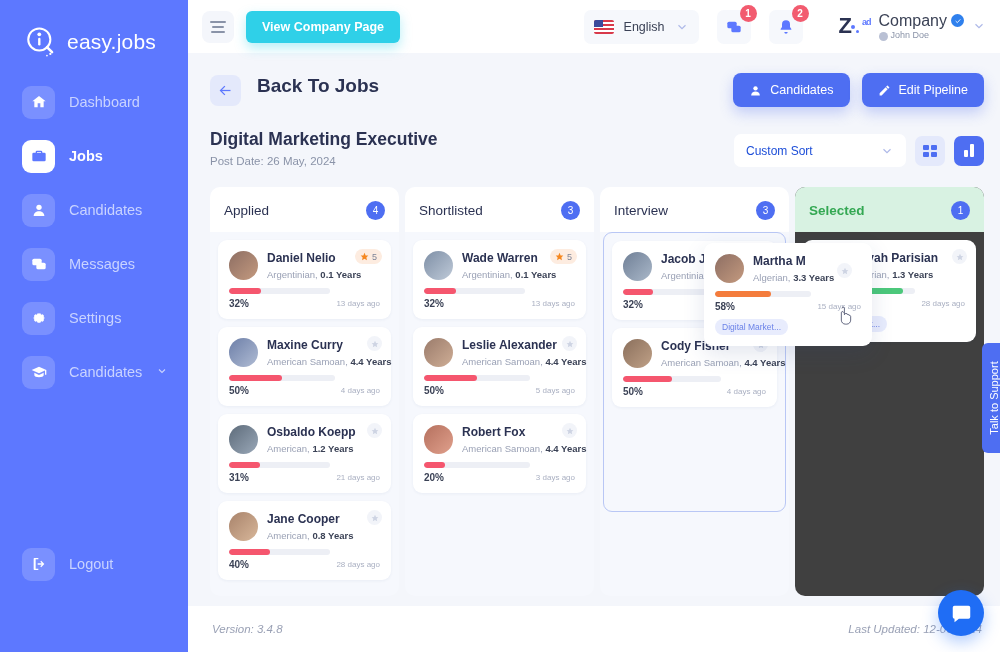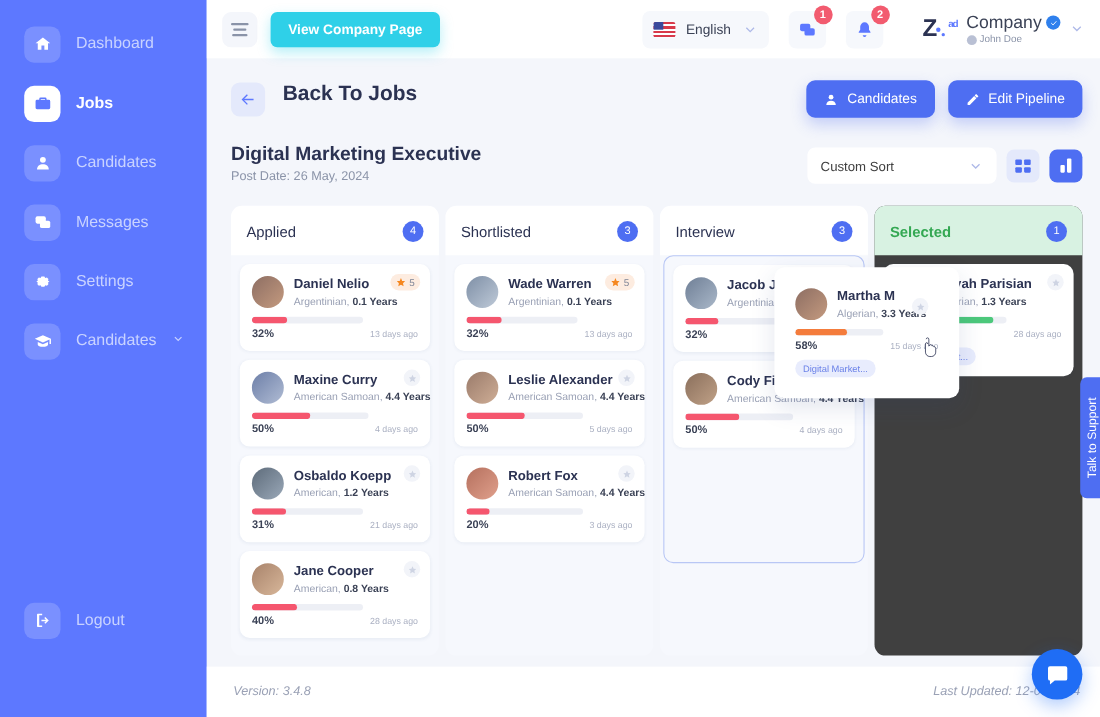--- a/index.html
+++ b/index.html
@@ -121,21 +121,21 @@
   .pill-btn svg { width: 13px; height: 13px; fill: #ffffff; }
   .job-row { display: flex; align-items: flex-end; justify-content: space-between; margin-bottom: 20px; }
   .job-title { font-size: 17.5px; font-weight: bold; color: #2b3252; }
   .job-date { font-size: 11.5px; color: #8a93a8; margin-top: 5px; }
   .job-date b { color: #8a93a8; font-weight: normal; }
   .sort-area { display: flex; align-items: center; gap: 9px; }
   .sort-select {
     width: 172px; height: 33px; background: #fff; border-radius: 7px;
     display: flex; align-items: center; padding: 0 12px; cursor: pointer;
   }
-  .sort-label { font-size: 12px; color: #404040; flex: 1 1 auto; }
+  .sort-label { font-size: 12px; color: #1d4ed8; flex: 1 1 auto; }
   .view-btn { width: 30px; height: 30px; border-radius: 7px; background: #e4e9fb;
               display: flex; align-items: center; justify-content: center; cursor: pointer; }
   .view-btn.active { background: #4e6ef2; }
   .grid-ico { display: grid; grid-template-columns: 6px 6px; grid-template-rows: 5px 5px; gap: 2px; }
   .grid-ico i { background: #4e6ef2; border-radius: 1px; display:block; }
   .bars-ico { display: flex; align-items: flex-end; gap: 2px; height: 13px; }
   .bars-ico i { display:block; background:#fff; border-radius: 1px; width:4px; }
   .bars-ico i:nth-child(1){ height: 7px; }
   .bars-ico i:nth-child(2){ height: 13px; }
 
@@ -211,20 +211,33 @@
     justify-content: space-between; padding: 0 24px; flex: 0 0 46px;
     font-size: 11.5px; color: #9aa1b5; font-style: italic;
   }
 </style>
 </head>
 <body>
 
 <div class="app">
 
   <aside class="sidebar">
+    <div class="brand">
+      <span class="brand-logo">
+        <svg viewBox="0 0 40 40" width="34" height="34">
+          <circle cx="18" cy="17" r="13" fill="none" stroke="#ffffff" stroke-width="2.4"></circle>
+          <circle cx="18" cy="11" r="2.2" fill="#ffffff"></circle>
+          <rect x="16.6" y="15" width="2.8" height="9" rx="1.4" fill="#ffffff"></rect>
+          <line x1="27" y1="26" x2="33" y2="32" stroke="#ffffff" stroke-width="3" stroke-linecap="round"></line>
+          <circle cx="31" cy="34" r="1.3" fill="#ffffff"></circle>
+          <circle cx="27" cy="36" r="1" fill="#ffffff"></circle>
+        </svg>
+      </span>
+      <span class="brand-text">easy.jobs</span>
+    </div>
 
     <nav class="nav">
       <div class="nav-item">
         <span class="nav-icon">
           <svg viewBox="0 0 24 24">
               <path d="M12 3 2 11h3v9h5v-6h4v6h5v-9h3z"></path>
             </svg>
         </span>
         <span class="nav-label">Dashboard</span>
       </div>
@@ -690,21 +703,21 @@
         </div>
         <div class="ago">28 days ago</div>
       </div>
       <div class="tag">Digital Market...</div>
     </div>
       </div>
     </div>
         </div>
 
       <div class="drag-card" id="drag-card">
-          <div class="card" style="margin:8px;box-shadow:none;padding:0">
+          <div class="card" style="margin:0;box-shadow:none;padding:0">
       <span class="star-empty">
          <svg viewBox="0 0 24 24">
                 <polygon points="12,2 15,9 22,9.5 17,14.5 18.5,22 12,18 5.5,22 7,14.5 2,9.5 9,9"></polygon>
               </svg>
             </span>
       <div class="card-top">
         <span class="avatar" style="background:linear-gradient(135deg,#8d6e63,#c49a7f)"></span>
         <div class="card-info">
           <div class="cand-name">Martha M</div>
           <div class="cand-meta">Algerian, <b>3.3 Years</b></div>

